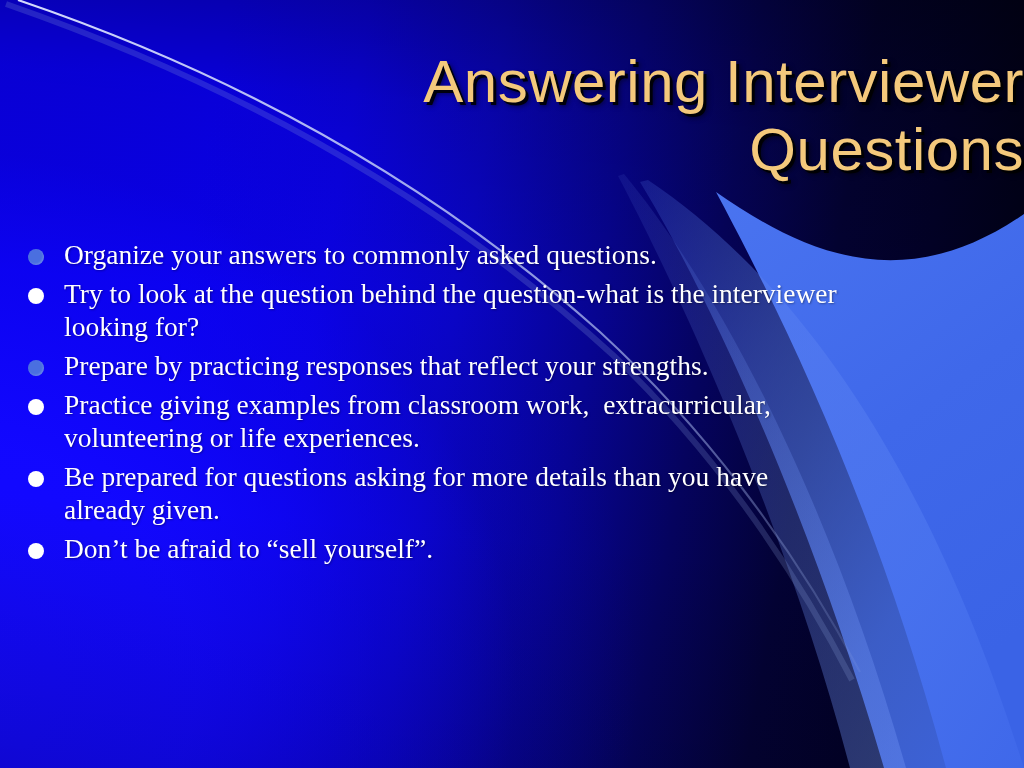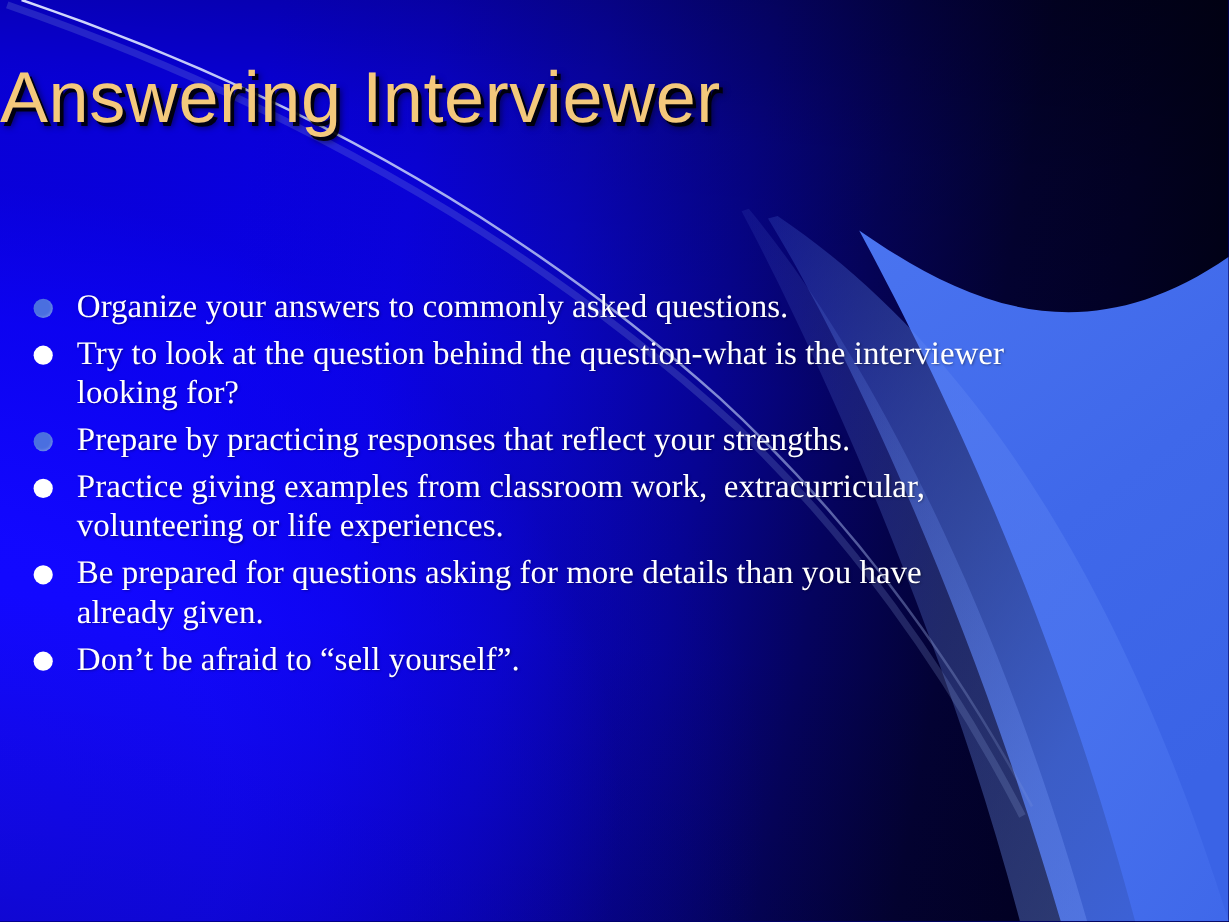--- a/index.html
+++ b/index.html
@@ -65,21 +65,21 @@
     height: 768px;
     pointer-events: none;
   }
 
   
   #title-block {
     position: absolute;
     left: 0;
     top: 48px;
     width: 1024px;
-    text-align: left;
+    text-align: right;
     z-index: 6;
   }
   .title-line {
     font-family: "Liberation Sans", "DejaVu Sans", sans-serif;
     font-size: 60px;
     line-height: 68px;
     font-weight: 400;
     color: #f4c97c;
     letter-spacing: 0.5px;
     text-shadow: 3px 3px 0px rgba(0,0,0,0.88),
@@ -183,20 +183,21 @@
              C 230,72 430,180 600,332
              C 700,424 790,540 860,672" fill="none" stroke="url(#gradThinArc)" stroke-width="2.1"></path>
 
     <path d="M 6,4
              C 236,84 444,200 614,356
              C 706,444 788,556 852,680" fill="none" stroke="#8da2de" stroke-opacity="0.22" stroke-width="6"></path>
   </svg>
 
   <div id="title-block">
     <div class="title-line">Answering Interviewer</div>
+    <div class="title-line">Questions</div>
   </div>
 
   <div id="body-block">
 
     <div class="bullet-row">
       <span class="bullet-marker dim"></span>
       <span class="bullet-text">Organize your answers to commonly asked questions.</span>
     </div>
 
     <div class="bullet-row overflow">

